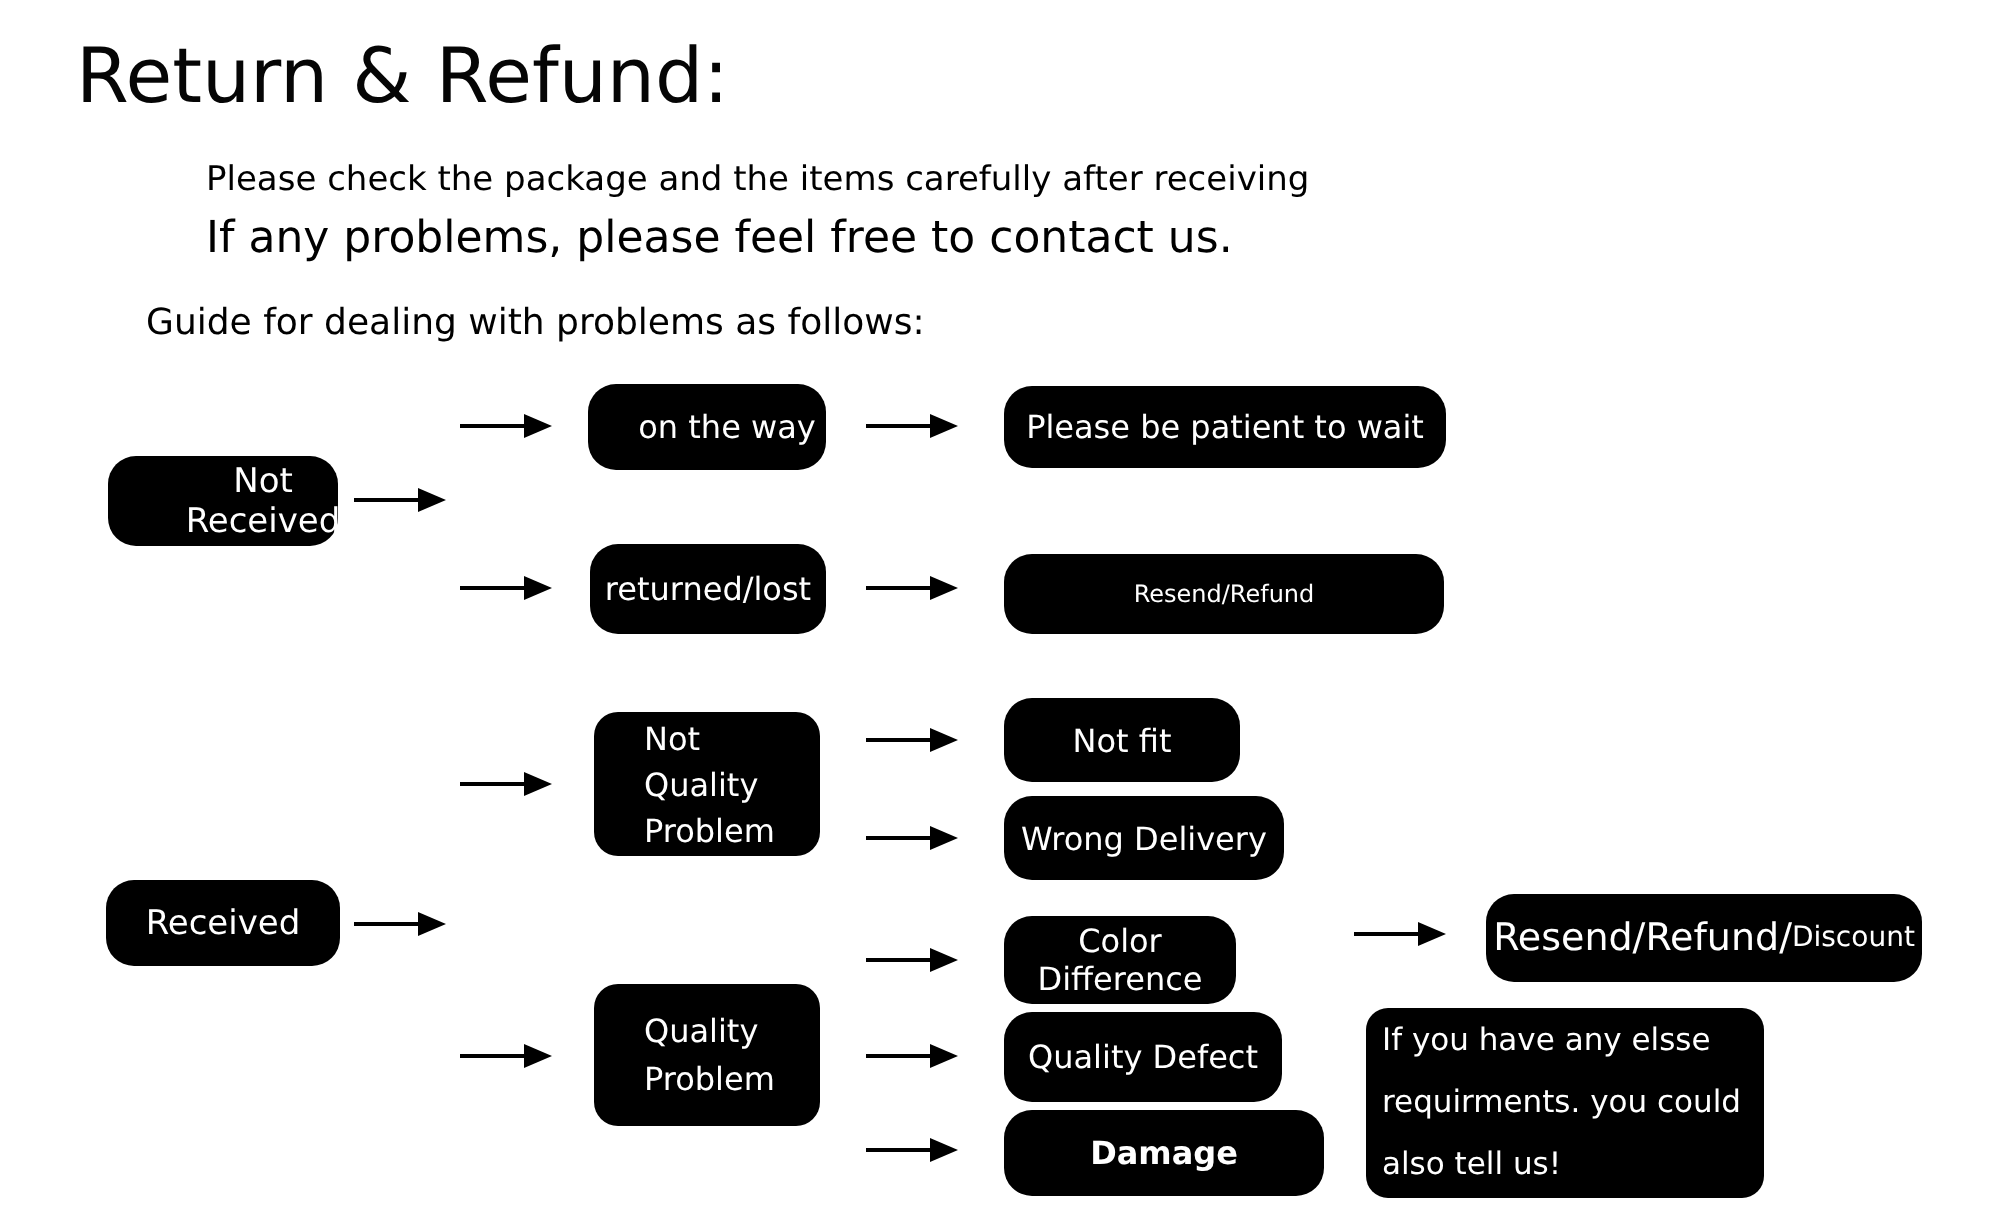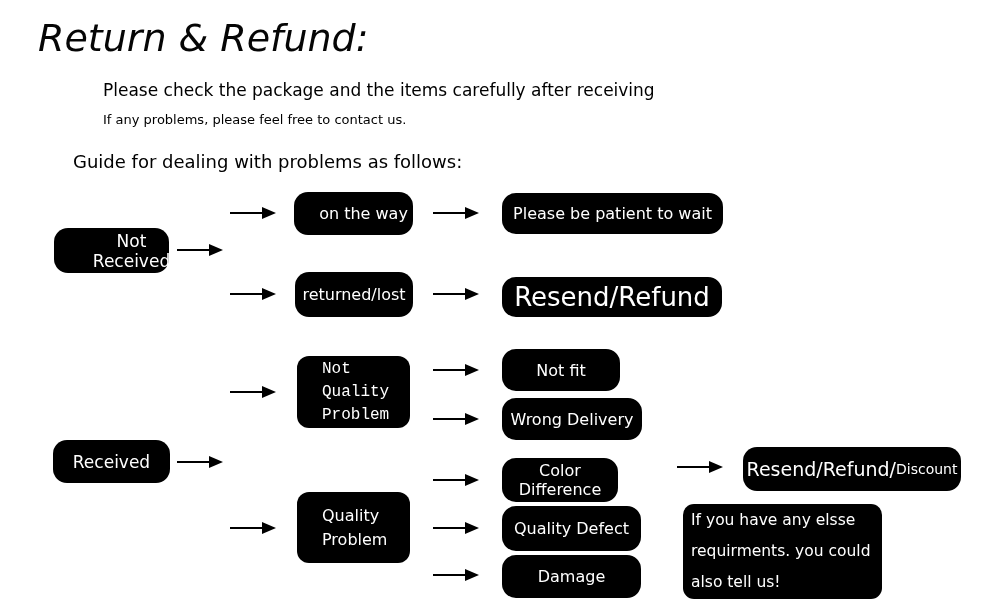--- a/index.html
+++ b/index.html
@@ -6,23 +6,23 @@
   body { font-family: "DejaVu Sans", "Liberation Sans", sans-serif; color: #000; }
   .canvas {
     position: relative;
     width: 1000px;
     height: 603px;
     background: #ffffff;
     overflow: hidden;
   }
 
   
-  .title    { position: absolute; left: 38px;  top: 14px;  font-size: 38px; line-height: 48px; color: #050505; font-style: italic; }
+  .title    { position: absolute; left: 38px;  top: 14px;  font-size: 38px; line-height: 48px; color: #050505; }
   .intro1   { position: absolute; left: 103px; top: 79px;  font-size: 17px; line-height: 22px; }
-  .intro2   { position: absolute; left: 103px; top: 109px; font-size: 13px; line-height: 22px; }
+  .intro2   { position: absolute; left: 103px; top: 109px; font-size: 22px; line-height: 22px; }
   .guide    { position: absolute; left: 73px;  top: 148px; font-size: 18px; line-height: 28px; }
 
   
   .node {
     position: absolute;
     background: #000000;
     color: #ffffff;
     border-radius: 14px;
     display: flex;
     align-items: center;
@@ -31,34 +31,34 @@
     text-align: center;
     box-sizing: border-box;
     white-space: pre-line;
   }
   .node .node-label { white-space: pre-line; }
 
   .n-not-received    { left: 54px;  top: 228px; width: 115px; height: 45px; font-size: 17px; padding-left: 40px; }
   .n-on-the-way      { left: 294px; top: 192px; width: 119px; height: 43px; padding-left: 20px; }
   .n-please-wait     { left: 502px; top: 193px; width: 221px; height: 41px; }
   .n-returned-lost   { left: 295px; top: 272px; width: 118px; height: 45px; }
-  .n-resend-refund   { left: 502px; top: 277px; width: 220px; height: 40px; font-size: 26px; }
+  .n-resend-refund   { left: 502px; top: 277px; width: 220px; height: 40px; font-size: 12px; }
 
   .n-not-quality     { left: 297px; top: 356px; width: 113px; height: 72px;
                        justify-content: flex-start; text-align: left;
-                       padding-left: 25px; line-height: 23px; border-radius: 12px; font-family: Liberation Mono, monospace; }
+                       padding-left: 25px; line-height: 23px; border-radius: 12px; }
   .n-not-fit         { left: 502px; top: 349px; width: 118px; height: 42px; }
   .n-wrong-delivery  { left: 502px; top: 398px; width: 140px; height: 42px; }
   .n-received        { left: 53px;  top: 440px; width: 117px; height: 43px; font-size: 17px; }
   .n-color-diff      { left: 502px; top: 458px; width: 116px; height: 44px; }
   .n-quality-problem { left: 297px; top: 492px; width: 113px; height: 71px;
                        justify-content: flex-start; text-align: left;
                        padding-left: 25px; line-height: 24px; border-radius: 12px; }
   .n-quality-defect  { left: 502px; top: 506px; width: 139px; height: 45px; }
-  .n-damage          { left: 502px; top: 555px; width: 139px; height: 43px; }
+  .n-damage          { left: 502px; top: 555px; width: 160px; height: 43px; font-weight: bold; }
 
   .n-resend-discount { left: 743px; top: 447px; width: 218px; height: 44px; padding: 0 4px; }
   .n-resend-discount .label-main  { font-size: 19px; }
   .n-resend-discount .label-small { font-size: 14px; }
 
   .n-else-req        { left: 683px; top: 504px; width: 199px; height: 95px;
                        justify-content: flex-start; text-align: left;
                        padding: 0 8px; font-size: 15.5px; line-height: 31px; border-radius: 11px; }
 
   

